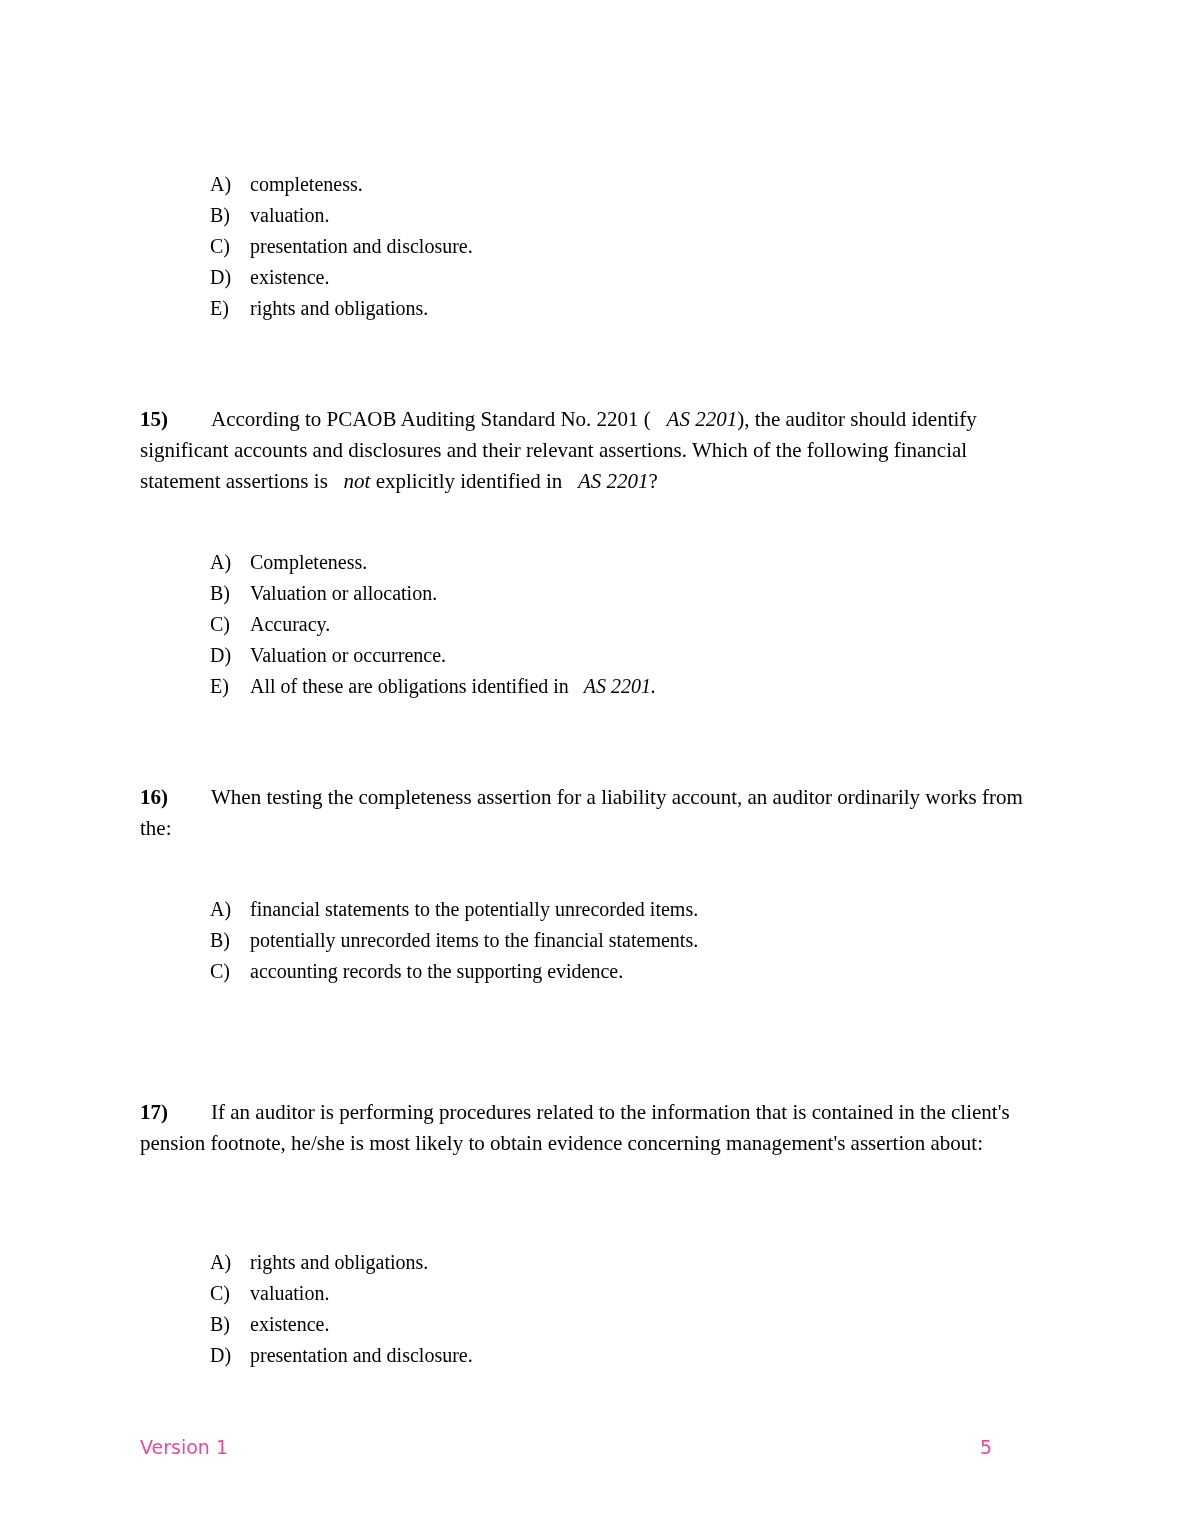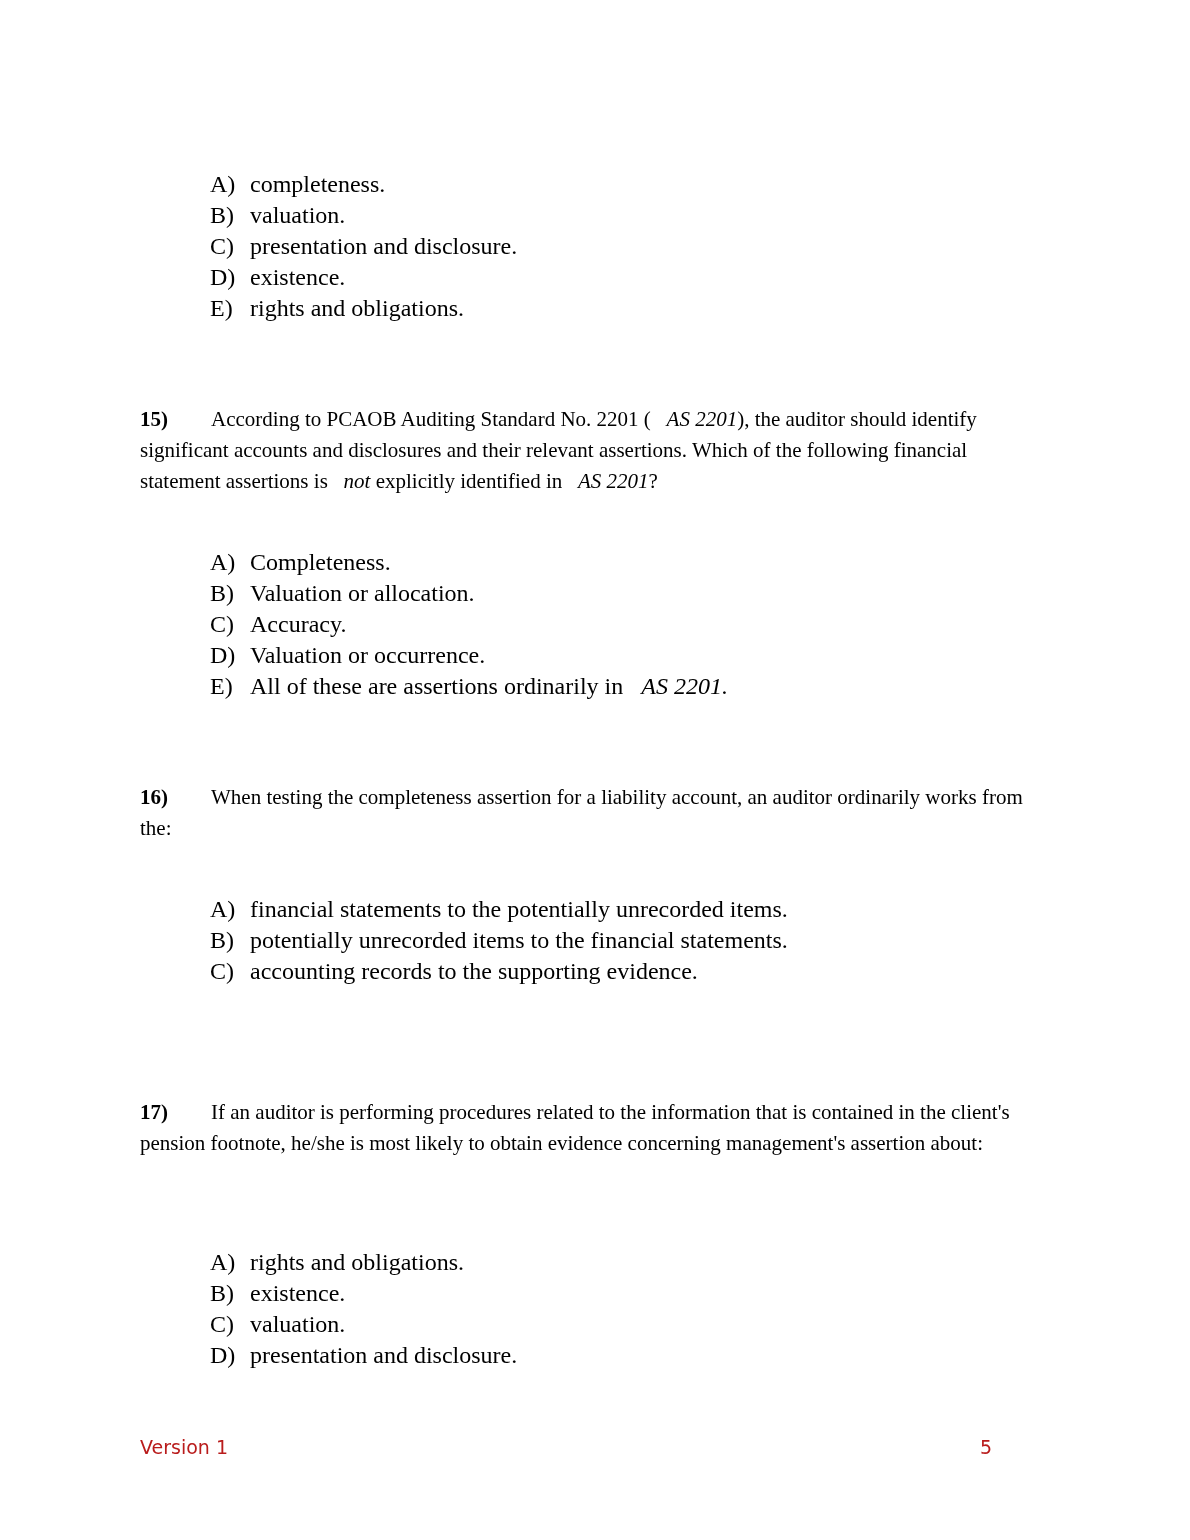--- a/index.html
+++ b/index.html
@@ -1,26 +1,26 @@
 <!DOCTYPE html>
 <html><head>
   <meta charset="utf-8">
   <style>
     html, body { margin: 0; padding: 0; background: #ffffff; }
     body {
       width: 1190px; height: 1540px; position: relative; overflow: hidden;
       font-family: "Liberation Serif", serif; color: #000;
     }
     .page { position: absolute; left: 0; top: 0; width: 1190px; height: 1540px; }
-    .opts { position: absolute; left: 210px; font-size: 24px; line-height: 31px; }
+    .opts { position: absolute; left: 210px; font-size: 20px; line-height: 31px; }
     .opt { white-space: nowrap; }
     .opt .letter { display: inline-block; width: 40px; }
     .q { position: absolute; left: 140px; width: 900px; font-size: 21px; line-height: 31px; }
     .q .num { font-weight: bold; display: inline-block; width: 71px; }
-    .footer { position: absolute; top: 1436px; font-family: "DejaVu Sans", sans-serif; font-size: 19px; color: #b91c1c; }
+    .footer { position: absolute; top: 1436px; font-family: "DejaVu Sans", sans-serif; font-size: 19px; color: #ec4899; }
     .footer.left { left: 140px; }
     .footer.right { left: 980px; }
     i { font-style: italic; margin-top: 26px; }
   </style>
 </head>
 <body>
 
 <div class="page">
 
   <div class="opts" style="top:169px;">
@@ -32,37 +32,37 @@
   </div>
 
   <div class="q" style="top:404px;">
     <span class="num">15)</span><span>According to PCAOB Auditing Standard No. 2201 (</span>&nbsp;&nbsp;&nbsp;<i>AS 2201</i><span>), the auditor should identify significant accounts and disclosures and their relevant assertions. Which of the following financial statement assertions is </span>&nbsp;&nbsp;<i>not</i><span> explicitly identified in </span>&nbsp;&nbsp;<i>AS 2201</i><span>?</span>
   </div>
   <div class="opts" style="top:547px;">
     <div class="opt"><span class="letter">A)</span><span>Completeness.</span></div>
     <div class="opt"><span class="letter">B)</span><span>Valuation or allocation.</span></div>
     <div class="opt"><span class="letter">C)</span><span>Accuracy.</span></div>
     <div class="opt"><span class="letter">D)</span><span>Valuation or occurrence.</span></div>
-    <div class="opt"><span class="letter">E)</span><span>All of these are assertions ordinarily in </span>&nbsp;&nbsp;<i>AS 2201</i><i>.</i></div>
+    <div class="opt"><span class="letter">E)</span><span>All of these are obligations identified in </span>&nbsp;&nbsp;<i>AS 2201</i><i>.</i></div>
   </div>
 
   <div class="q" style="top:782px;">
     <span class="num">16)</span><span>When testing the completeness assertion for a liability account, an auditor ordinarily works from the:</span>
   </div>
   <div class="opts" style="top:894px;">
     <div class="opt"><span class="letter">A)</span><span>financial statements to the potentially unrecorded items.</span></div>
     <div class="opt"><span class="letter">B)</span><span>potentially unrecorded items to the financial statements.</span></div>
     <div class="opt"><span class="letter">C)</span><span>accounting records to the supporting evidence.</span></div>
   </div>
 
   <div class="q" style="top:1097px;">
     <span class="num">17)</span><span>If an auditor is performing procedures related to the information that is contained in the client's pension footnote, he/she is most likely to obtain evidence concerning management's assertion about:</span>
   </div>
   <div class="opts" style="top:1221px;margin-top:26px;">
     <div class="opt"><span class="letter">A)</span><span>rights and obligations.</span></div>
+    <div class="opt"><span class="letter">C)</span><span>valuation.</span></div>
     <div class="opt"><span class="letter">B)</span><span>existence.</span></div>
-    <div class="opt"><span class="letter">C)</span><span>valuation.</span></div>
     <div class="opt"><span class="letter">D)</span><span>presentation and disclosure.</span></div>
   </div>
 
   <div class="footer left">Version 1</div>
   <div class="footer right">5</div>
 </div>
 
 </body></html>

